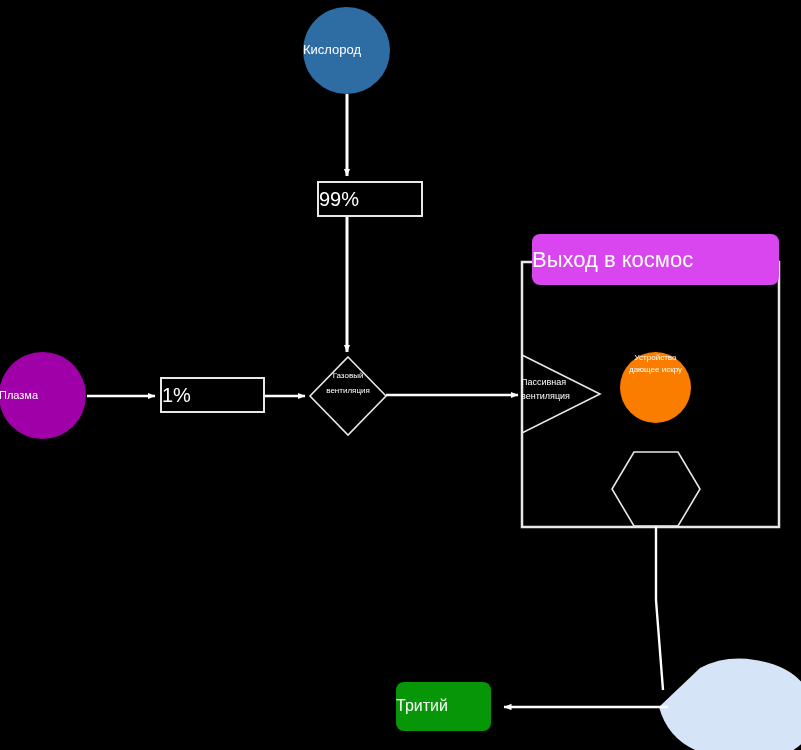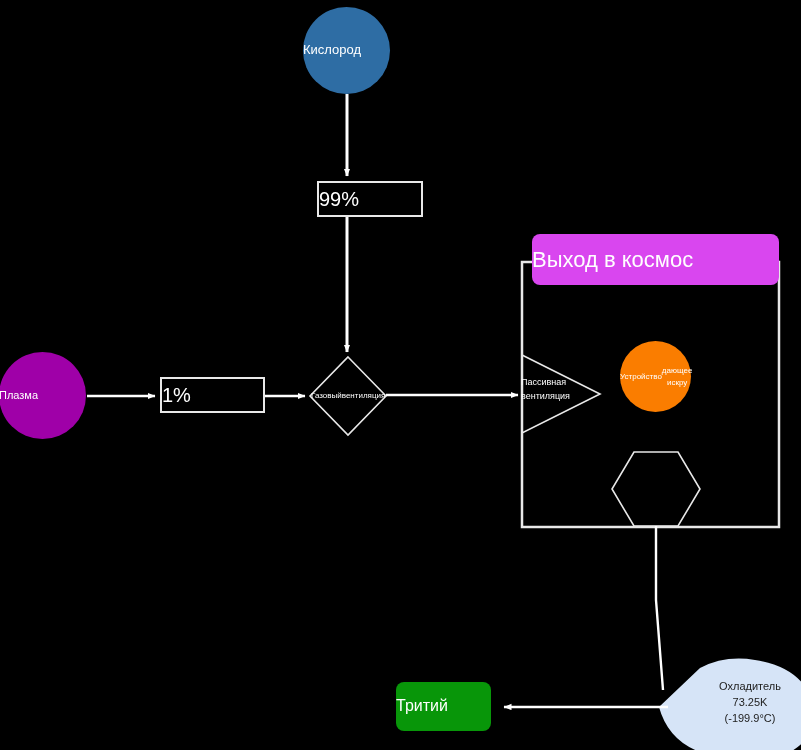--- a/index.html
+++ b/index.html
@@ -68,20 +68,21 @@
   #node-pct-1 {
     left: 160px; top: 377px;
     width: 105px; height: 36px;
   }
 
   
   #node-mixer-label {
     left: 311px; top: 368px;
     width: 74px; height: 56px;
     font-size: 8px;
+    flex-direction: column;
     line-height: 1.9;
   }
 
   
   #container-header {
     left: 532px; top: 234px;
     width: 247px; height: 51px;
     border-radius: 8px;
     background: #d946ef;
     font-size: 22px;
@@ -94,26 +95,26 @@
     width: 62px; height: 36px;
     font-size: 9px;
     flex-direction: column;
     align-items: flex-start;
     text-align: left;
     line-height: 1.55;
   }
 
   
   #node-spark {
-    left: 620px; top: 341px;
+    left: 620px; top: 352px;
     width: 71px; height: 71px;
     border-radius: 50%;
     background: #FA7D00;
     font-size: 8px;
-    flex-direction: row;
+    flex-direction: column;
     line-height: 1.5;
   }
 
   
   #node-scrubber-label {
     left: 620px; top: 461px;
     width: 74px; height: 55px;
     font-size: 12px;
     flex-direction: column;
     line-height: 1.35;
@@ -209,19 +210,14 @@
   <div class="node" id="node-spark">
     <span class="sub-line">Устройство</span>
     <span class="sub-line">дающее искру</span>
   </div>
 
 
   <div class="node" id="node-tritium">
     <span>Тритий</span>
   </div>
 
-  <div class="node" id="node-coolant-label">
-    <span class="sub-line">Охладитель</span>
-    <span class="sub-line">73.25K</span>
-    <span class="sub-line">(-199.9°C)</span>
-  </div>
 
 </div>
 
 </body></html>

